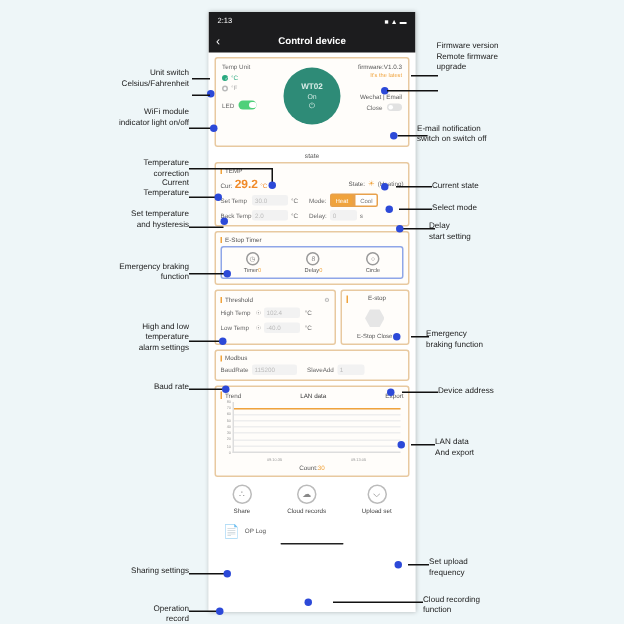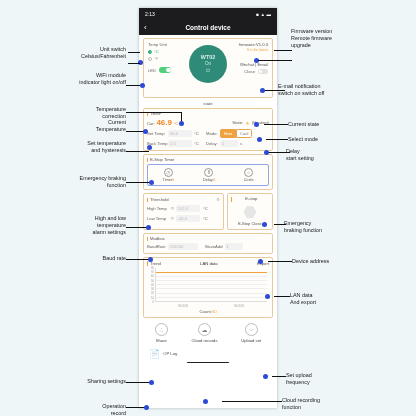--- a/index.html
+++ b/index.html
@@ -267,21 +267,21 @@
       </div>
 
       <div class="state-caption">state</div>
 
       <div class="panel">
         <div class="panel-title">TEMP</div>
 
         <div class="cur-row">
           <span class="cur-left">
             <span class="cur-lbl">Cur:</span>
-            <span class="cur-val">46.9</span>
+            <span class="cur-val">29.2</span>
             <span class="cur-unit">°C</span>
             <span class="pencil">✎</span>
           </span>
           <span class="st-right">
             <span class="st-lbl">State:</span>
             <span class="sun">☀</span>
             <span class="st-val">(Heating)</span>
           </span>
         </div>
 

